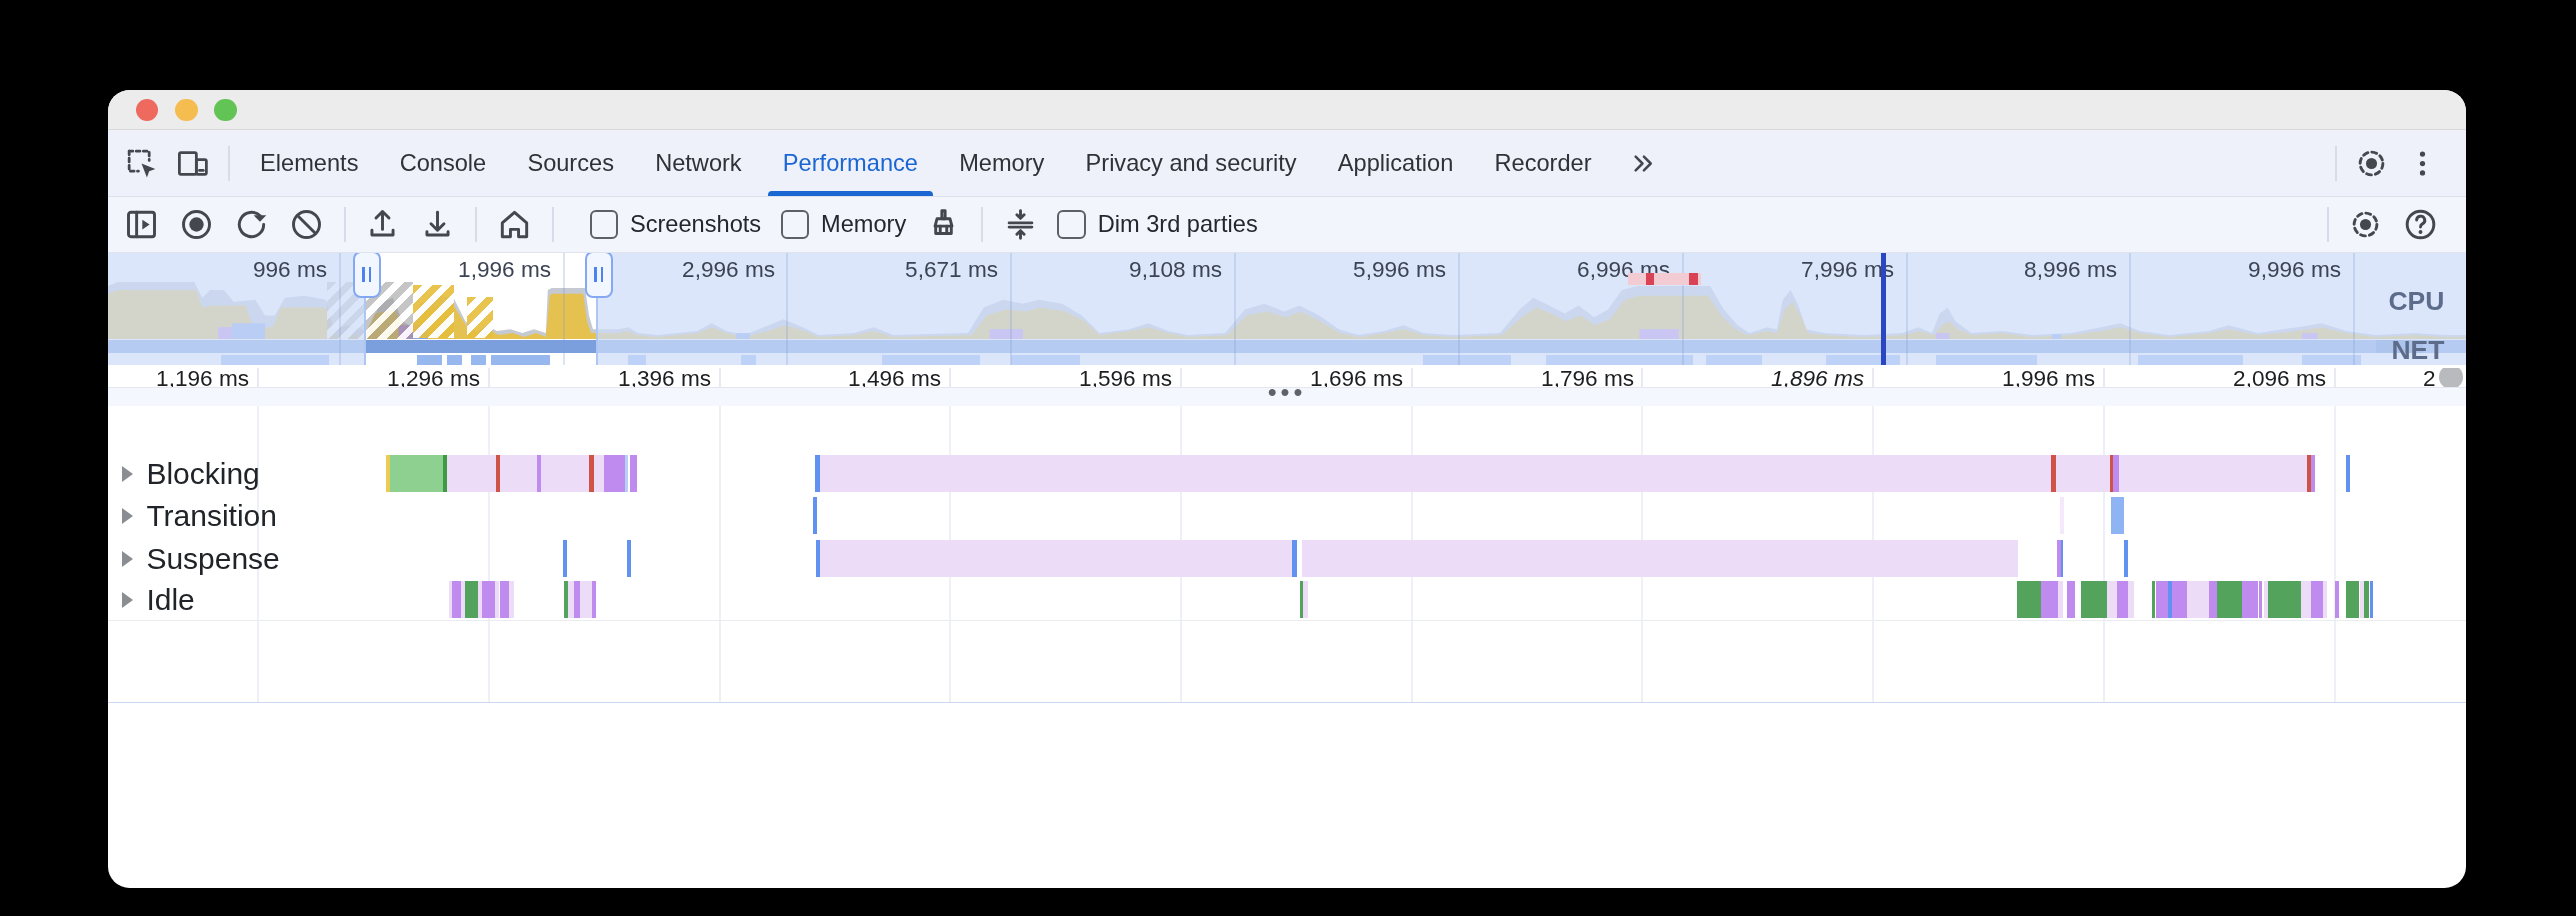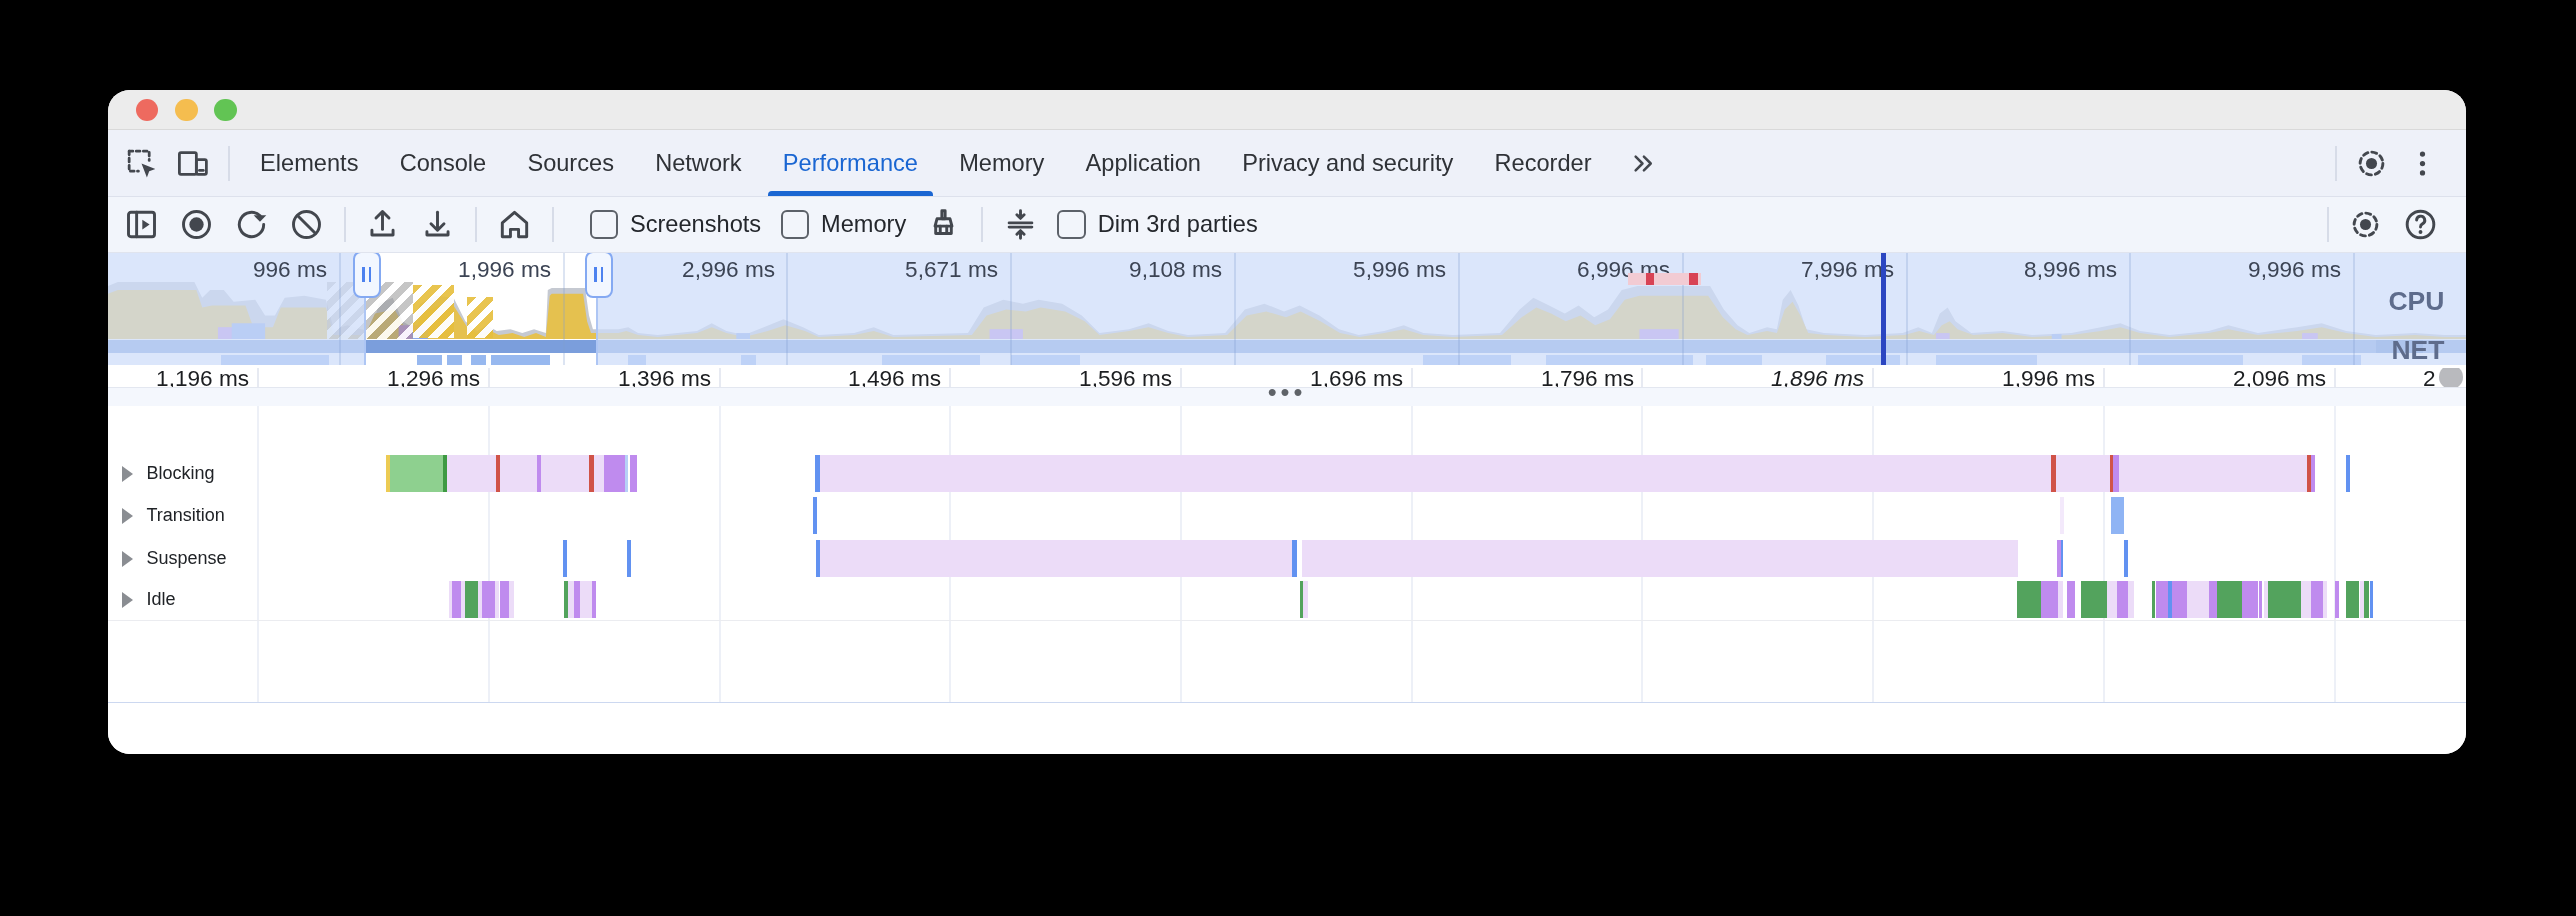--- a/index.html
+++ b/index.html
@@ -1,18 +1,18 @@
 <!DOCTYPE html>
 <html><head>
 <meta charset="utf-8">
 <style>
   html,body{margin:0;padding:0;background:#000;}
   #stage{position:relative;width:2576px;height:917px;background:#000;overflow:hidden;
          font-family:"Liberation Sans",sans-serif;}
-  .window{position:absolute;left:108px;top:90px;width:2358px;height:664px;background:#fff;
+  .window{position:absolute;left:108px;top:90px;width:2358px;height:798px;background:#fff;
           border-radius:21.6px;overflow:hidden;box-shadow:0 29.5px 88px rgba(0,0,0,.6);}
   
   .titlebar{position:absolute;left:0;top:0;width:100%;height:39px;background:#ececec;
             border-bottom:1px solid #d9d9d9;}
   .tl{position:absolute;top:8.8px;width:22.6px;height:22.6px;border-radius:50%;}
   
   .tabbar{position:absolute;left:0;top:40px;width:100%;height:66px;background:#eef1f9;
           border-bottom:1px solid #dde1ec;display:flex;align-items:center;}
   .tabbar .iconbtn{width:51px;height:51px;display:flex;align-items:center;justify-content:center;flex:0 0 auto;}
   .vdiv{width:2px;height:35px;background:#d7dce8;margin:0 9.8px;flex:0 0 auto;}
@@ -68,21 +68,21 @@
           border-bottom:2px solid #ccd8f0;}
   .tgrid{position:absolute;top:0;width:2px;height:100%;background:#edf0f7;}
   .group-head{position:absolute;left:0;top:7.9px;height:35px;display:flex;align-items:center;}
   .tri-down{width:0;height:0;border-left:9.8px solid transparent;border-right:9.8px solid transparent;
             border-top:12.8px solid #5f6368;margin-left:17.7px;}
   .tri-right{width:0;height:0;border-top:8.8px solid transparent;border-bottom:8.8px solid transparent;
              border-left:11.8px solid #8a8d92;margin-left:33px;}
   .gname{font-size:24.5px;color:#1b1d20;margin-left:13.7px;}
   .gsuffix{font-size:23.6px;font-style:italic;color:#2b2e33;margin-left:11.8px;}
   .rowlab{position:absolute;left:0;height:41px;display:flex;align-items:center;}
-  .rowlab span{font-size:18px;color:#202327;margin-left:13.7px;}
+  .rowlab span{font-size:30px;color:#202327;margin-left:13.7px;}
   .bar{position:absolute;height:37px;}
   .rowline{position:absolute;left:0;width:100%;height:1px;background:#ebecf0;}
   .footer{position:absolute;left:0;top:613px;width:100%;height:69px;background:#fff;}
 </style>
 </head>
 <body>
 
 <div id="stage">
   <div class="window">
 
@@ -108,22 +108,22 @@
         </svg>
       </div>
       <div class="vdiv"></div>
       <div class="tabs" id="tabs-host">
           <div class="tab">Elements</div>
           <div class="tab">Console</div>
           <div class="tab">Sources</div>
           <div class="tab">Network</div>
           <div class="tab active">Performance</div>
           <div class="tab">Memory</div>
+          <div class="tab">Privacy and security</div>
           <div class="tab">Application</div>
-          <div class="tab">Privacy and security</div>
           <div class="tab">Recorder</div>
         </div>
       <div class="tab" style="padding:0 13.7px">
         <svg class="ic" width="33" height="33" viewBox="0 0 24 24">
           <path d="M7,7 l5,5 -5,5"></path>
             <path d="M13,7 l5,5 -5,5"></path>
         </svg>
       </div>
       <div class="tabbar-right">
         <div class="vdiv"></div>

